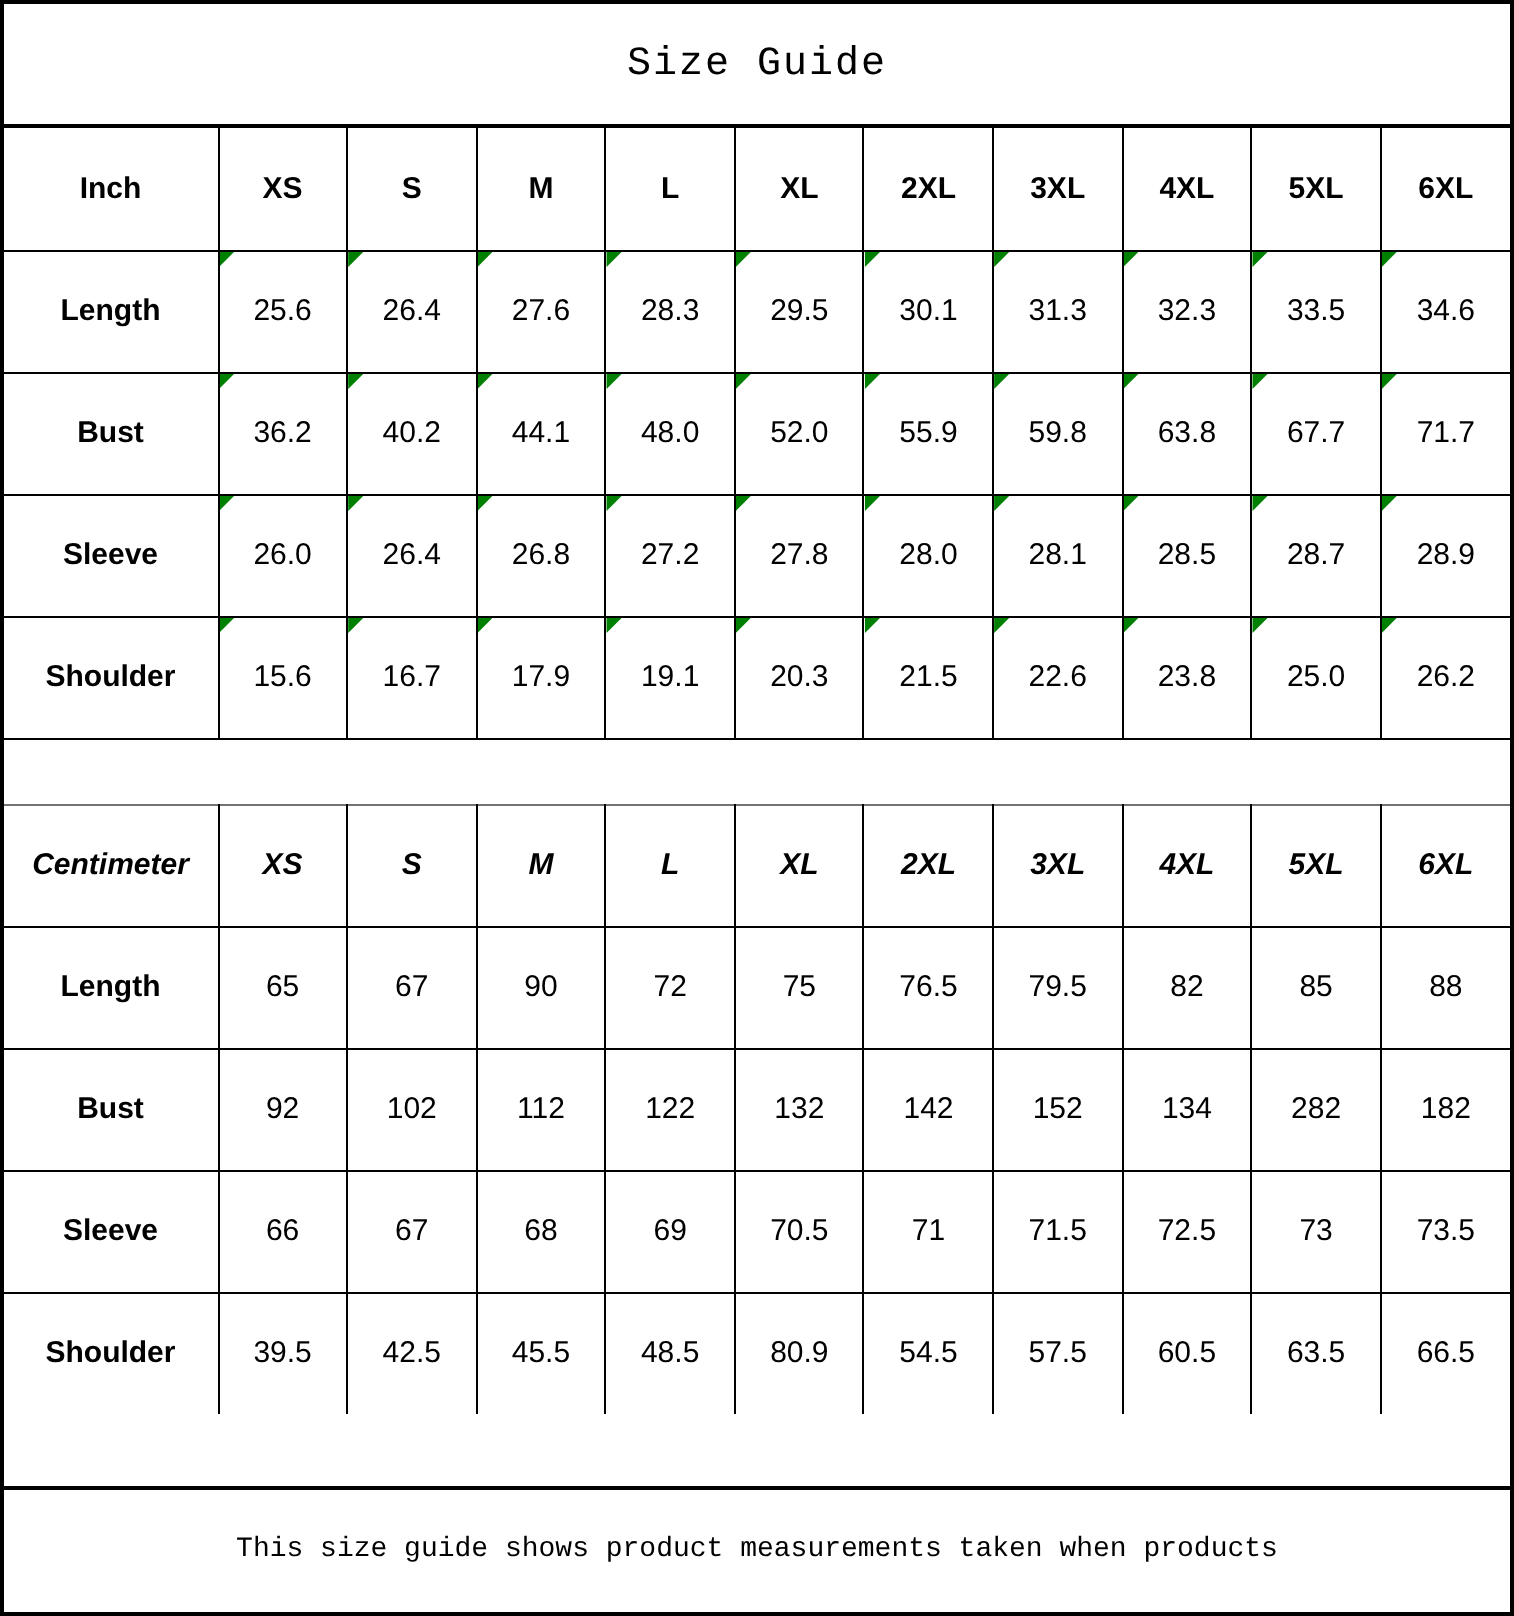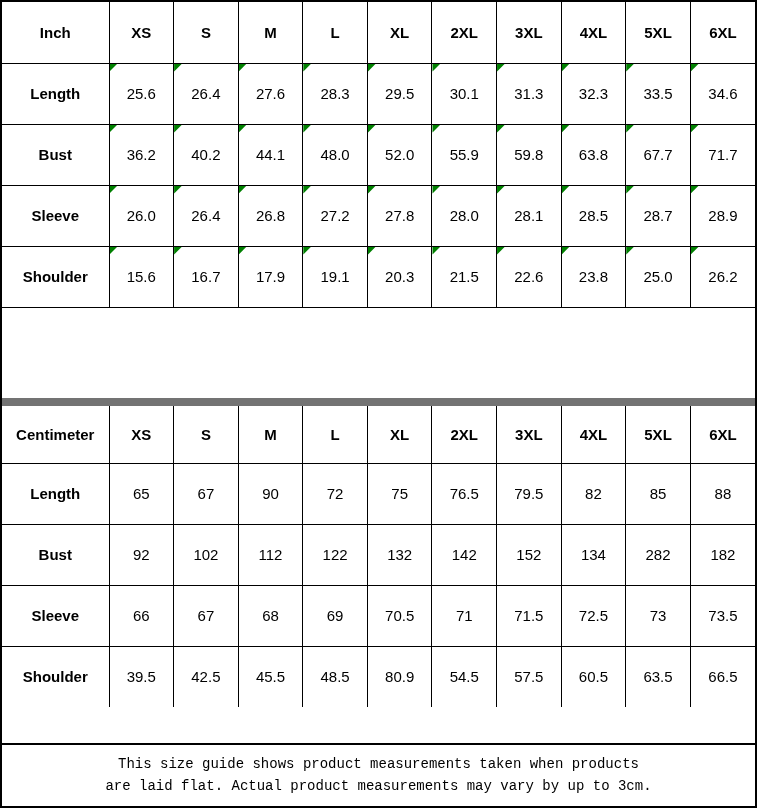--- a/index.html
+++ b/index.html
@@ -20,40 +20,41 @@
     border-collapse:collapse;table-layout:fixed;width:100%;flex:0 0 auto;
   }
   table.size-table td{
     border:1px solid #000;text-align:center;vertical-align:middle;
     height:61px;box-sizing:border-box;padding:0;position:relative;
     font-size:15px;overflow:hidden;
   }
   table.size-table td:first-child{border-left:none;}
   table.size-table td:last-child{border-right:none;}
   table.inch-table tr:first-child td{border-top:none;}
-  table.cm-table tr:first-child td{border-top:8px solid #737373;}
+  table.cm-table tr:first-child td{border-top:1px solid #737373;font-style:italic;}
   table.cm-table tr:last-child td{border-bottom:none;}
   td.hdr,td.lbl{font-weight:bold;font-size:16px;}
   .corner-marker{
     position:absolute;top:0;left:0;width:8px;height:8px;
     background:var(--marker-green,#008000);
     clip-path:polygon(0 0,100% 0,0 100%);
   }
   .spacer{flex:1 1 auto;}
   .footer-row{
     flex:0 0 63px;box-sizing:border-box;border-top:2px solid #000;
     display:flex;flex-direction:column;align-items:center;justify-content:center;
     font-family:"Liberation Mono","DejaVu Sans Mono",monospace;
     font-size:14px;line-height:1.55;margin-top:36px;
   }
 </style>
 </head>
 <body>
 
 <div class="sheet">
+  <div class="title-row">Size Guide</div>
 
   <table class="size-table inch-table">
       <colgroup>
         <col style="width: 107px;">
         <col>
         <col>
         <col>
         <col>
         <col>
         <col>
@@ -211,15 +212,14 @@
           <td class="val">57.5</td>
           <td class="val">60.5</td>
           <td class="val">63.5</td>
           <td class="val">66.5</td>
         </tr>
       </tbody>
     </table>
 
   <div class="footer-row">
     <div>This size guide shows product measurements taken when products</div>
-    <div>are laid flat. Actual product measurements may vary by up to 3cm.</div>
   </div>
 </div>
 
 </body></html>

